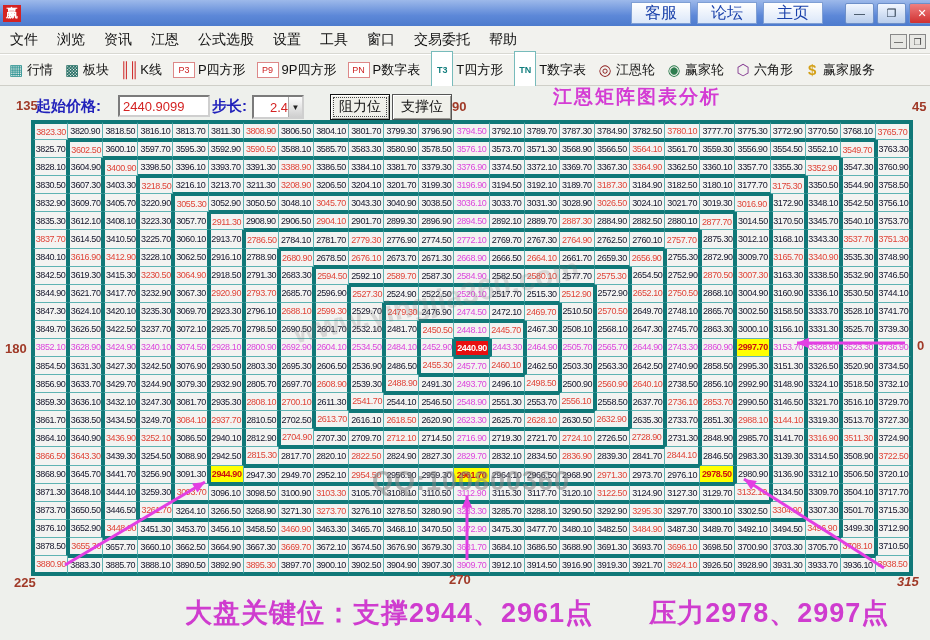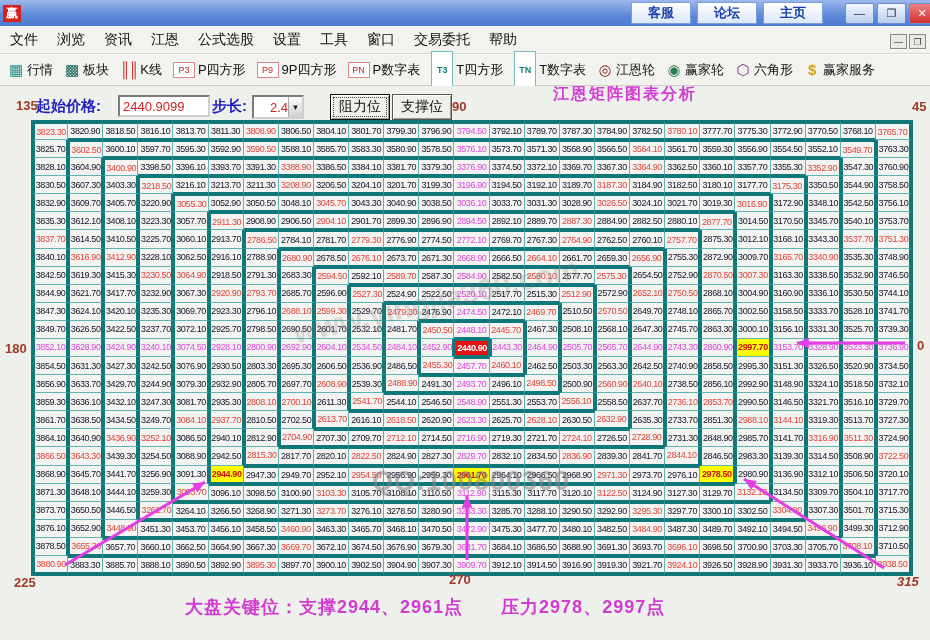--- a/index.html
+++ b/index.html
@@ -7,22 +7,22 @@
        font-family:"Liberation Sans",sans-serif;}
   
   .titlebar{position:absolute;left:0;top:0;width:930px;height:26px;
     background:linear-gradient(#9db9ea,#5d88d8 60%,#4d7bcd);display:flex;align-items:center;
     padding:0 3px;box-sizing:border-box;gap:6px;}
   .app-icon{width:18px;height:17px;background:#d42222;color:#fff;font-size:12px;font-weight:bold;
     display:flex;align-items:center;justify-content:center;flex:0 0 auto;}
   .title-text{font-size:13px;font-weight:bold;color:#0a1c50;white-space:nowrap;}
   .tspacer{flex:1;}
   .qbtn{height:20px;min-width:46px;margin-right:2px;background:linear-gradient(#ffffff,#dbe7f9);
-    border:1px solid #7f9fd4;font-size:13px;color:#1a41aa;display:flex;align-items:center;
-    justify-content:center;padding:0 6px;font-weight:bold;}
+    border:1px solid #7f9fd4;font-size:16px;color:#1a41aa;display:flex;align-items:center;
+    justify-content:center;padding:0 6px;}
   .winbtn{width:27px;height:19px;background:linear-gradient(#f2f7ff,#b9cdeb);border:1px solid #6d8fc8;
     border-radius:2px;font-size:11px;color:#234;display:flex;align-items:center;justify-content:center;}
   .winbtn.close{background:linear-gradient(#f08080,#d03030);color:#fff;margin-right:-8px;width:24px;}
   
   .menubar{position:absolute;left:0;top:26px;width:930px;height:28px;background:#f2f2ee;
     display:flex;align-items:center;padding-left:10px;box-sizing:border-box;gap:19px;
     font-size:14px;color:#101010;border-bottom:1px solid #d8d8d2;}
   .mitem{cursor:default;}
   .mwin{position:absolute;right:4px;top:8px;display:flex;gap:2px;}
   .mwb{width:15px;height:13px;border:1px solid #888;background:#e8e8e4;font-size:9px;
@@ -53,21 +53,21 @@
     background:#fff;color:#d42222;font-size:13px;font-family:"Liberation Sans",sans-serif;padding:0 3px;}
   .combo{position:absolute;left:252px;top:2px;width:48px;height:20px;border:2px inset #cfcfcf;
     background:#fff;display:flex;align-items:center;}
   .combo-val{flex:1;color:#d42222;font-size:13px;padding-left:16px;}
   .combo-btn{width:15px;height:100%;background:linear-gradient(#fdfdfd,#cfcfcf);border-left:1px solid #aaa;
     font-size:8px;color:#222;display:flex;align-items:center;justify-content:center;}
   .pushbtn{position:absolute;top:0;height:24px;width:58px;background:#f0f0ea;
     border:1px solid #555;box-shadow:inset 1px 1px 0 #fff, inset -1px -1px 0 #9a9a94;
     font-size:14px;color:#111;display:flex;align-items:center;justify-content:center;}
   .pushbtn.focused{outline:1px dotted #444;outline-offset:-4px;border:1px solid #111;}
-  .chart-title{position:absolute;left:553px;top:-2px;font-size:16px;font-weight:bold;color:#d43cd4;
+  .chart-title{position:absolute;left:553px;top:-2px;font-size:19px;font-weight:bold;color:#d43cd4;
     letter-spacing:2px;}
   
   .grid{position:absolute;left:31px;top:120px;width:882px;height:456px;display:grid;
     grid-template-columns:repeat(25,1fr);grid-auto-rows:1fr;background:#f3f3f1;
     border:2px solid #107878;box-sizing:border-box;}
   .cell{font-size:9px;letter-spacing:-0.4px;display:flex;align-items:center;justify-content:center;
     color:#14142a;border-right:1px solid #5fb3b3;border-bottom:1px solid #5fb3b3;
     overflow:hidden;white-space:nowrap;box-sizing:border-box;}
   .cell.mag{color:#dc46dc;}
   .cell.red{color:#e04438;}
@@ -78,21 +78,21 @@
   .bt{border-top:2px solid #107878;}
   .bb{border-bottom:2px solid #107878;}
   
   .wm-brand{position:absolute;left:128px;top:266px;font-size:62px;font-weight:bold;
     color:rgba(60,60,60,0.10);letter-spacing:10px;pointer-events:none;}
   .wm-site{position:absolute;left:290px;top:284px;font-size:30px;font-weight:bold;
     color:rgba(120,120,120,0.22);transform:rotate(-13deg);pointer-events:none;}
   .wm-qq{position:absolute;left:372px;top:466px;font-size:27px;font-weight:bold;
     color:rgba(130,130,130,0.55);pointer-events:none;letter-spacing:1px;}
   .annot{position:absolute;left:0;top:0;width:930px;height:640px;pointer-events:none;}
-  .summary{position:absolute;left:185px;top:595px;font-size:18px;font-weight:bold;color:#cf3ccf;
+  .summary{position:absolute;left:185px;top:595px;font-size:27px;font-weight:bold;color:#cf3ccf;
     letter-spacing:1px;}
 </style>
 </head>
 <body>
 
 <div class="app">
 
   <div class="titlebar">
     <div class="app-icon">赢</div>
     <div class="tspacer"></div>

